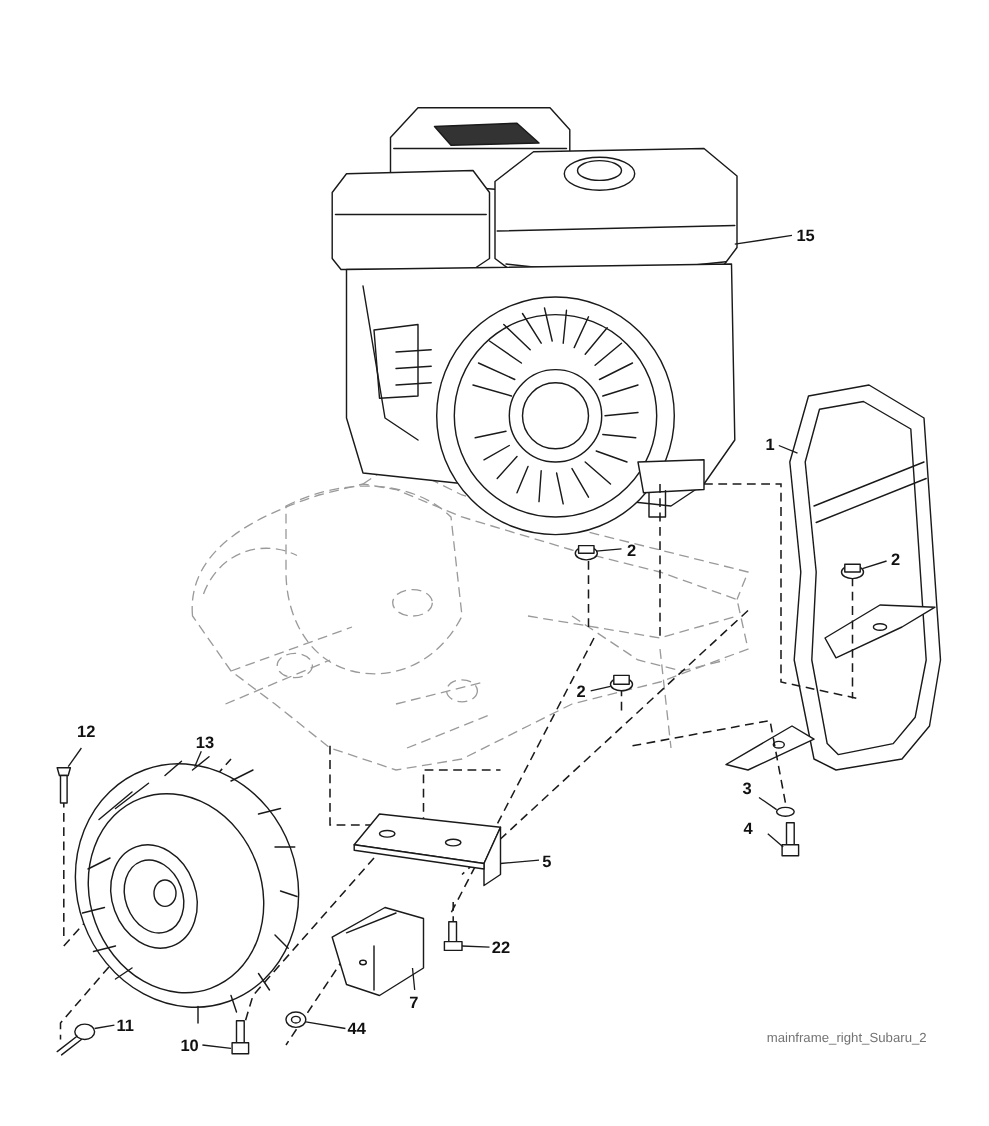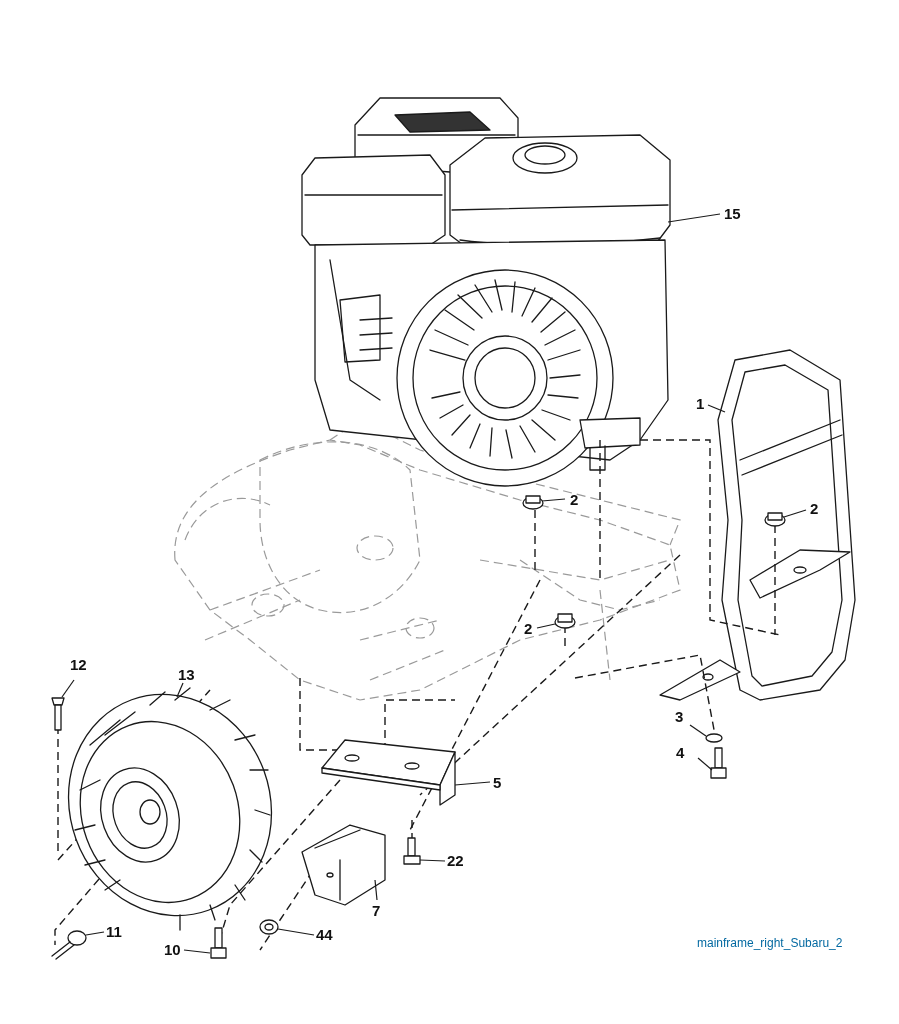--- a/index.html
+++ b/index.html
@@ -4,21 +4,21 @@
 <style>
   html, body { margin: 0; padding: 0; background: #ffffff; }
   body { width: 899px; height: 1024px; position: relative; overflow: hidden; font-family: "Liberation Sans", sans-serif; }
   #canvas { position: absolute; left: 0; top: 0; width: 899px; height: 1024px; }
   .part { fill: none; stroke: #1a1a1a; stroke-width: 1.3; stroke-linejoin: round; stroke-linecap: round; }
   .part-fill { fill: #ffffff; stroke: #1a1a1a; stroke-width: 1.3; stroke-linejoin: round; }
   .ghost { fill: none; stroke: #9a9a9a; stroke-width: 1.2; stroke-dasharray: 9 5; }
   .leader { stroke: #1a1a1a; stroke-width: 1.2; fill: none; }
   .dash { stroke: #1a1a1a; stroke-width: 1.4; fill: none; stroke-dasharray: 8 5; }
   .callout { font-family: "Liberation Sans", sans-serif; font-weight: bold; font-size: 15px; fill: #111; }
-  .caption { position: absolute; left: 697px; top: 936px; font-family: "Liberation Sans", sans-serif; font-size: 12px; color: #0369a1; text-align: right; }
+  .caption { position: absolute; left: 697px; top: 936px; font-family: "Liberation Sans", sans-serif; font-size: 12px; color: #737373; text-align: right; }
 </style>
 </head>
 <body>
 
 <svg id="canvas" viewBox="0 0 899 1024" xmlns="http://www.w3.org/2000/svg">
 
   <g>
     <path class="ghost" d="M175 560 C170 500 230 470 290 450 L330 440 L360 445 L420 470 L520 500 L600 520 L670 545 L680 590 L600 620 L520 640 L480 660 L420 690 L360 700 L300 680 L250 640 L210 610 Z"></path>
     <path class="ghost" d="M260 460 C320 430 380 440 410 470 L420 560 C400 600 360 620 320 610 C280 600 260 560 260 520 Z"></path>
     <path class="ghost" d="M330 440 L360 420 L420 450 L520 480 L600 500 L680 520 L670 545"></path>

